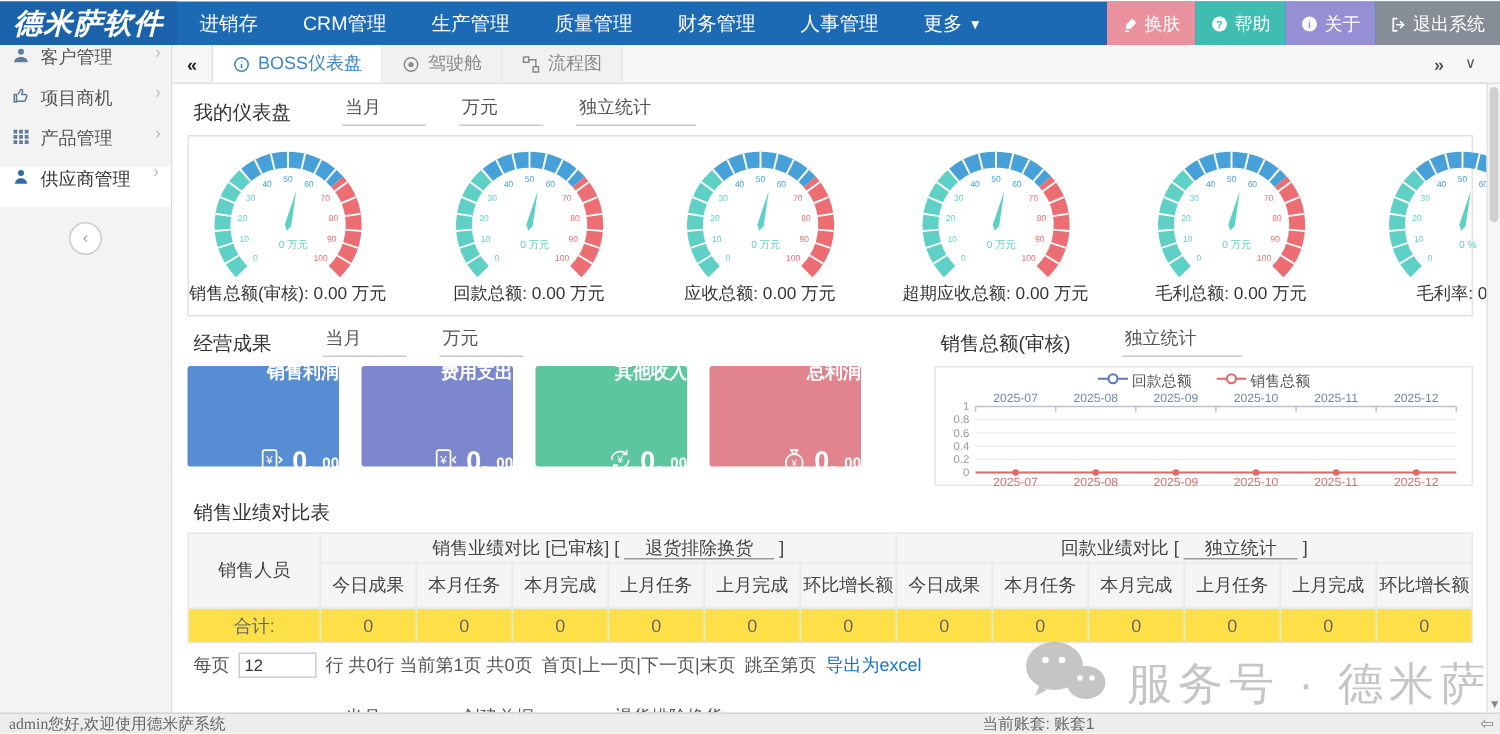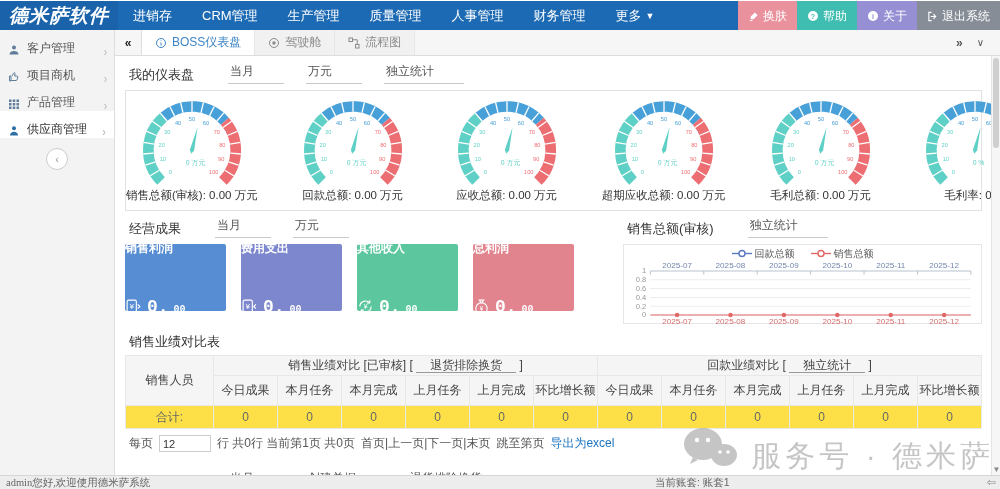--- a/index.html
+++ b/index.html
@@ -11,21 +11,21 @@
   .logo { width:118px; display:flex; align-items:center; padding-left:9px; font-size:19px; font-weight:bold; font-style:italic; letter-spacing:1px; background:#1a63ab; white-space:nowrap; }
   .menu { display:flex; align-items:stretch; }
   .menu-item { display:flex; align-items:center; padding:0 15px; font-size:13px; cursor:pointer; white-space:nowrap; }
   .caret { font-size:9px; margin-left:4px; }
   .nav-actions { margin-left:auto; display:flex; align-items:stretch; }
   .nav-btn { display:flex; align-items:center; gap:4px; padding:0 10px; font-size:12px; cursor:pointer; white-space:nowrap; }
   .nav-btn svg { display:block; }
 
   
   .sidebar { position:absolute; top:30px; left:0; width:115px; bottom:14px; background:#f3f3f3; border-right:1px solid #ddd; }
-  .side-item { height:27px; display:flex; align-items:flex-end; padding:0 7px; color:#555; cursor:pointer; font-size:12px; }
+  .side-item { height:27px; display:flex; align-items:flex-start; padding:0 7px; color:#555; cursor:pointer; font-size:12px; }
   .side-item .sicon { width:14px; height:14px; margin-right:6px; display:flex; align-items:center; justify-content:center; color:#5c7family;}
   .side-item .chev { margin-left:auto; color:#b5b5b5; font-size:10px; transform:scaleY(1.2); }
   .side-item.active { background:#fff; color:#333;font-family:Liberation Mono, monospace; }
   .collapse-btn { width:22px; height:22px; margin:10px auto; border-radius:50%; border:1px solid #ccc; background:#fff; color:#999; display:flex; align-items:center; justify-content:center; font-size:11px; cursor:pointer; }
 
   
   .main { position:absolute; top:30px; left:115px; right:0; bottom:14px; display:flex; flex-direction:column; }
   .tabbar { height:26px; background:#f6f6f6; border-bottom:1px solid #ddd; display:flex; align-items:stretch; }
   .tab-collapse { width:26px; display:flex; align-items:center; justify-content:center; color:#222; font-weight:bold; font-size:12px; cursor:pointer; }
   .tab { display:flex; align-items:center; gap:5px; padding:0 13px; font-size:12px; color:#8b8b8b; border-right:1px solid #e6e6e6; cursor:pointer; background:#f1f1f1; }
@@ -39,23 +39,23 @@
   .sec-title { font-size:13px; color:#333; margin-right:34px; white-space:nowrap; }
   .filter { font-size:12px; color:#555; border-bottom:1px solid #c9c9c9; padding:0 30px 3px 2px; margin-right:22px; cursor:pointer; white-space:nowrap; }
 
   
   .gauge-panel { border:1px solid #e2e2e2; height:121px; display:flex; justify-content:space-between; align-items:flex-start; padding-top:0; background:#fff;gap:36px; }
   .gauge-card { width:150px; text-align:center; }
   .gauge-label { font-size:11.5px; color:#333; margin-top:-3px; white-space:nowrap; }
 
   
   .results-row { display:flex; margin-top:5px; }
-  .results-left { width:498px;font-family:Liberation Mono, monospace; }
+  .results-left { width:498px; }
   .cards { display:flex; margin-top:4px; }
-  .stat-card { width:101px; height:67px; border-radius:2px; margin-right:15px; color:#fff; display:flex; flex-direction:column; align-items:flex-start; justify-content:center;gap:35px; }
+  .stat-card { width:101px; height:67px; border-radius:2px; margin-right:15px; color:#fff; display:flex; flex-direction:column; align-items:flex-end; justify-content:center;gap:35px; }
   .stat-card .clabel { font-size:12px; font-weight:bold; margin-bottom:6px; }
   .stat-card .cval { display:flex; align-items:flex-end; gap:5px; }
   .stat-card .big { font-size:18px; font-weight:bold; line-height:16px; }
   .stat-card .small { font-size:10px; font-weight:bold; }
   .results-right { flex:1; }
   .chart-panel { border:1px solid #e6e6e6; height:80px; padding-top:2px; background:#fff; }
   .legend { display:flex; justify-content:center; gap:16px; font-size:10px; color:#555; height:14px; align-items:center; }
   .legend-item { display:flex; align-items:center; gap:3px; }
 
   
@@ -93,22 +93,22 @@
 
 <div class="page">
 
   <div class="navbar">
     <div class="logo">德米萨软件</div>
     <div class="menu">
         <div class="menu-item">进销存</div>
         <div class="menu-item">CRM管理</div>
         <div class="menu-item">生产管理</div>
         <div class="menu-item">质量管理</div>
+        <div class="menu-item">财务管理</div>
         <div class="menu-item">人事管理</div>
-        <div class="menu-item">财务管理</div>
         <div class="menu-item">更多<span class="caret">▼</span></div>
       </div>
     <div class="nav-actions">
         <div class="nav-btn" style="background: rgb(233, 145, 157);">
           <span>
             <svg width="11" height="11" viewBox="0 0 24 24">
               <path d="M15 3l6 6-9 9H6v-6z" fill="#fff"></path>
               <path d="M4 21h6" stroke="#fff" stroke-width="2"></path>
             </svg>
           </span>

